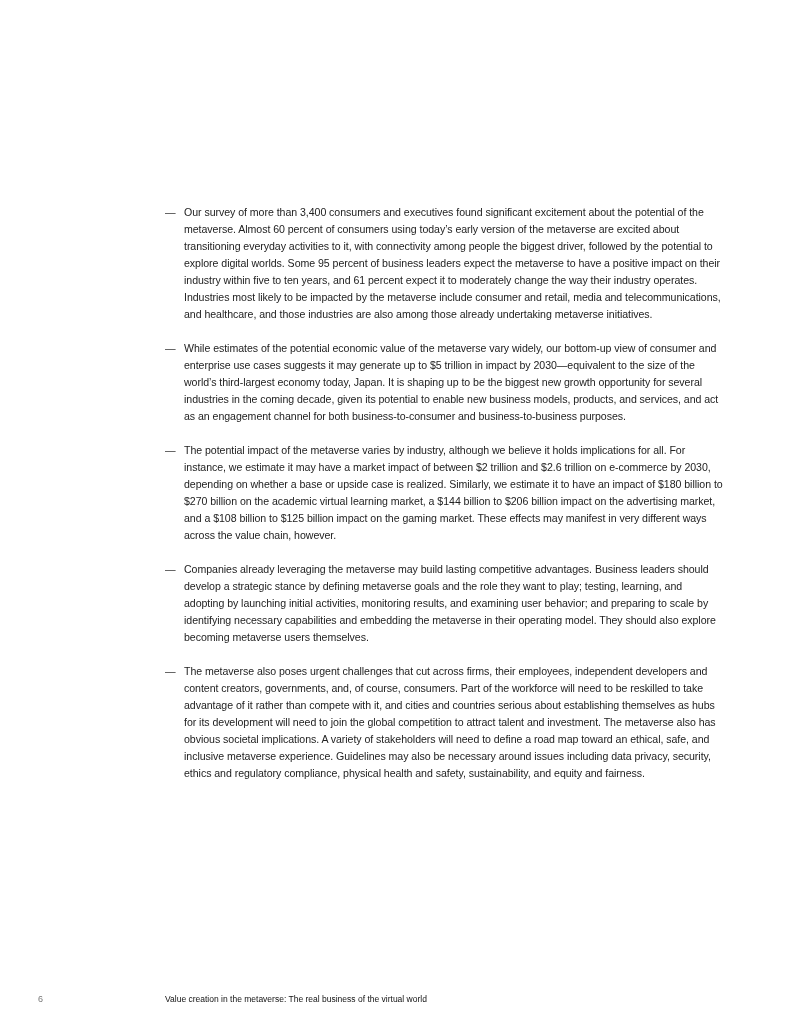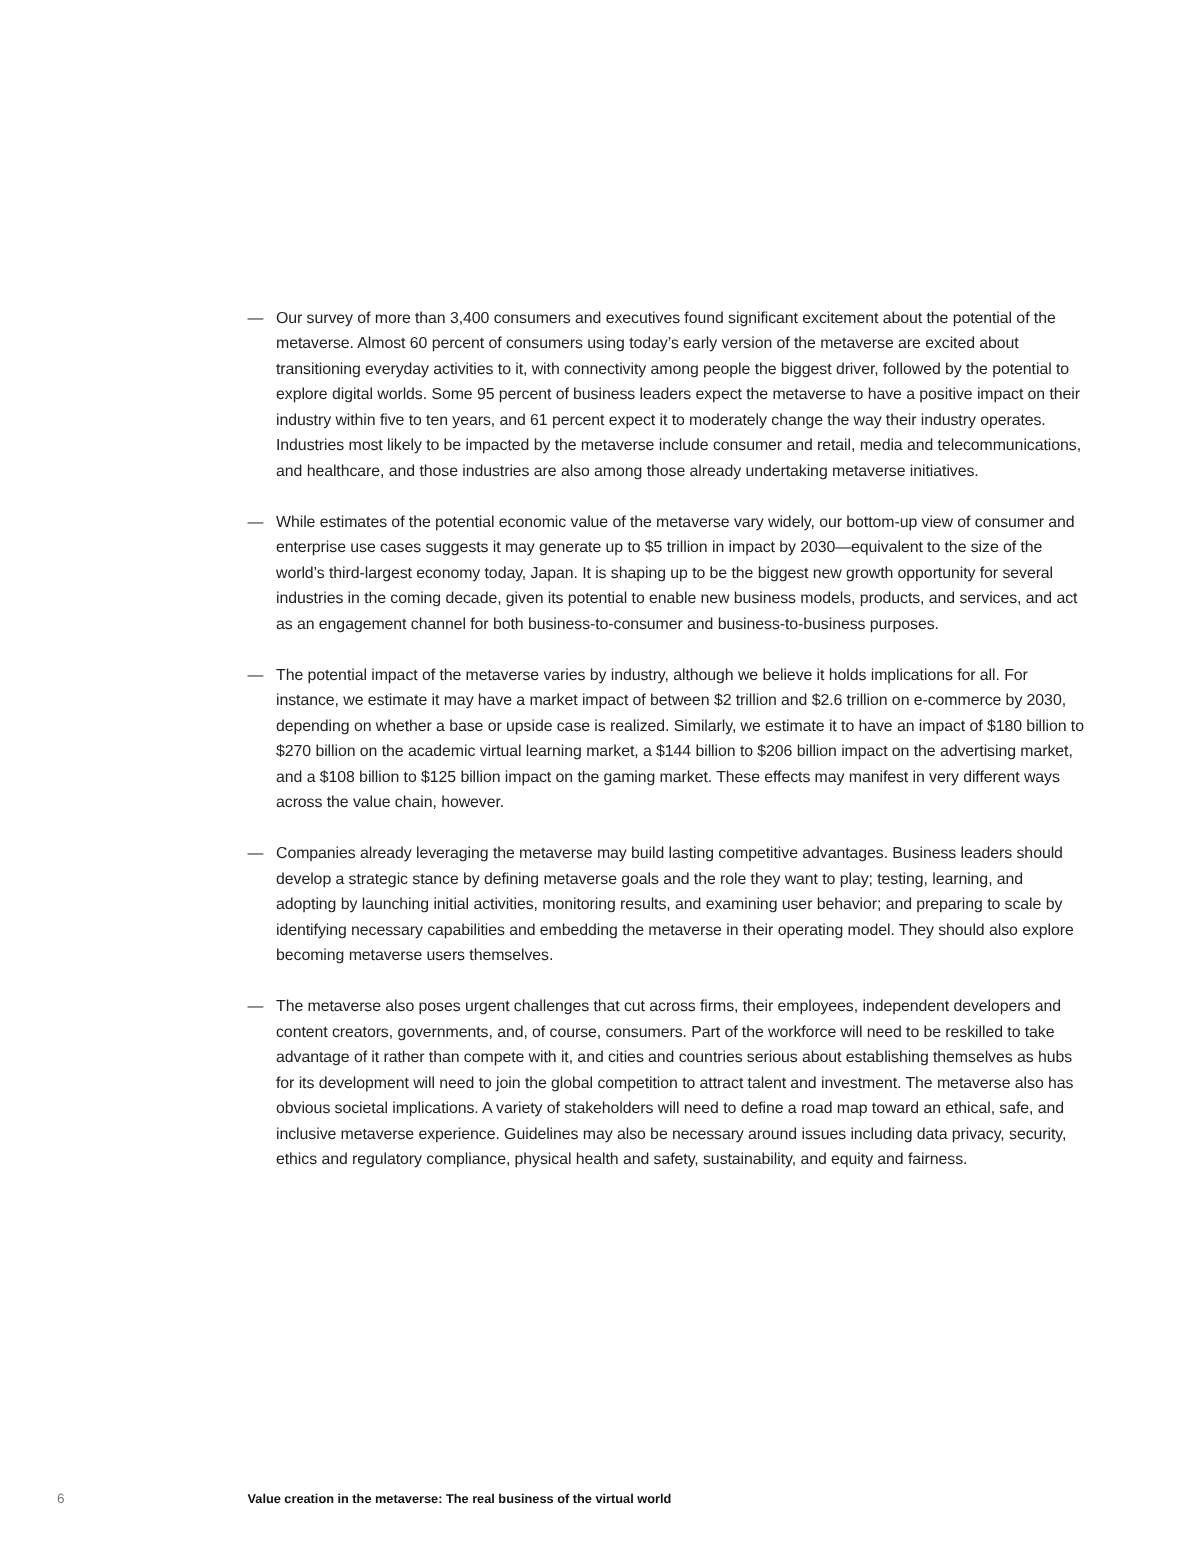--- a/index.html
+++ b/index.html
@@ -4,21 +4,21 @@
   <style>
     html, body { margin: 0; padding: 0; }
     body {
       width: 800px; height: 1035px; background: #ffffff; position: relative; overflow: hidden;
       font-family: "Liberation Sans", sans-serif; color: #222222;
     }
     .bullets { position: absolute; left: 165px; top: 204px; width: 560px; }
     .bullet { position: relative; padding-left: 19px; font-size: 10.6px; line-height: 17px; letter-spacing: -0.05px; margin-bottom: 17px; }
     .dash { position: absolute; left: 0; top: 0; color: #333; }
     .footer-page { position: absolute; left: 38px; top: 994px; font-size: 9px; color: #777; }
-    .footer-title { position: absolute; left: 165px; top: 994px; font-size: 8.5px; font-weight: bold; color: #111; }
+    .footer-title { position: absolute; left: 165px; top: 994px; font-size: 8.5px; font-weight: normal; color: #111; }
   </style>
 </head>
 <body>
 
 <div class="bullets">
   <div class="bullet">
     <span class="dash">—</span>
     <span>Our survey of more than 3,400 consumers and executives found significant excitement about the potential of the metaverse. Almost 60 percent of consumers using today’s early version of the metaverse are excited about transitioning everyday activities to it, with connectivity among people the biggest driver, followed by the potential to explore digital worlds. Some 95 percent of business leaders expect the metaverse to have a positive impact on their industry within five to ten years, and 61 percent expect it to moderately change the way their industry operates. Industries most likely to be impacted by the metaverse include consumer and retail, media and telecommunications, and healthcare, and those industries are also among those already undertaking metaverse initiatives.</span>
   </div>
   <div class="bullet">

